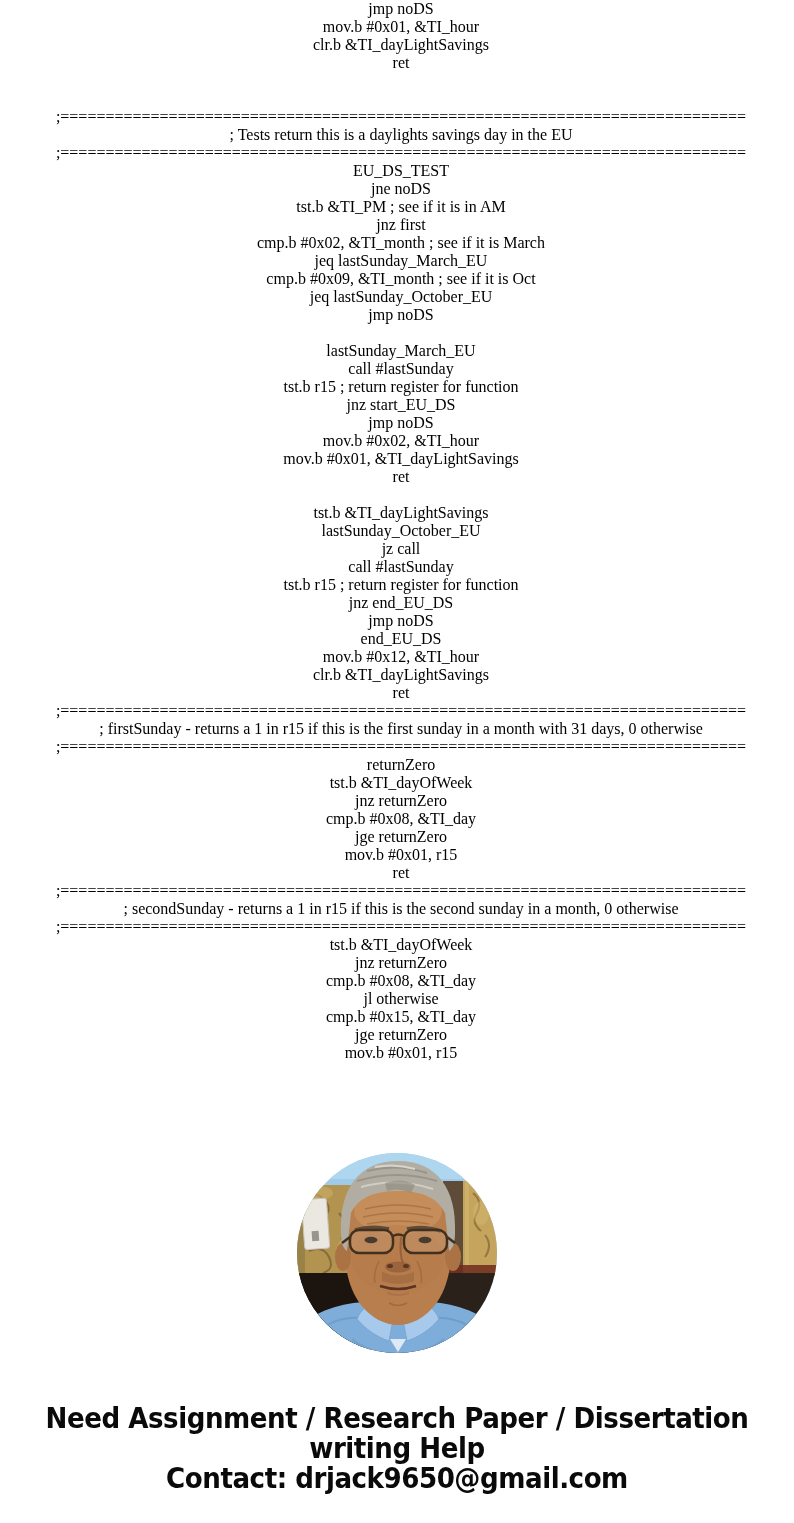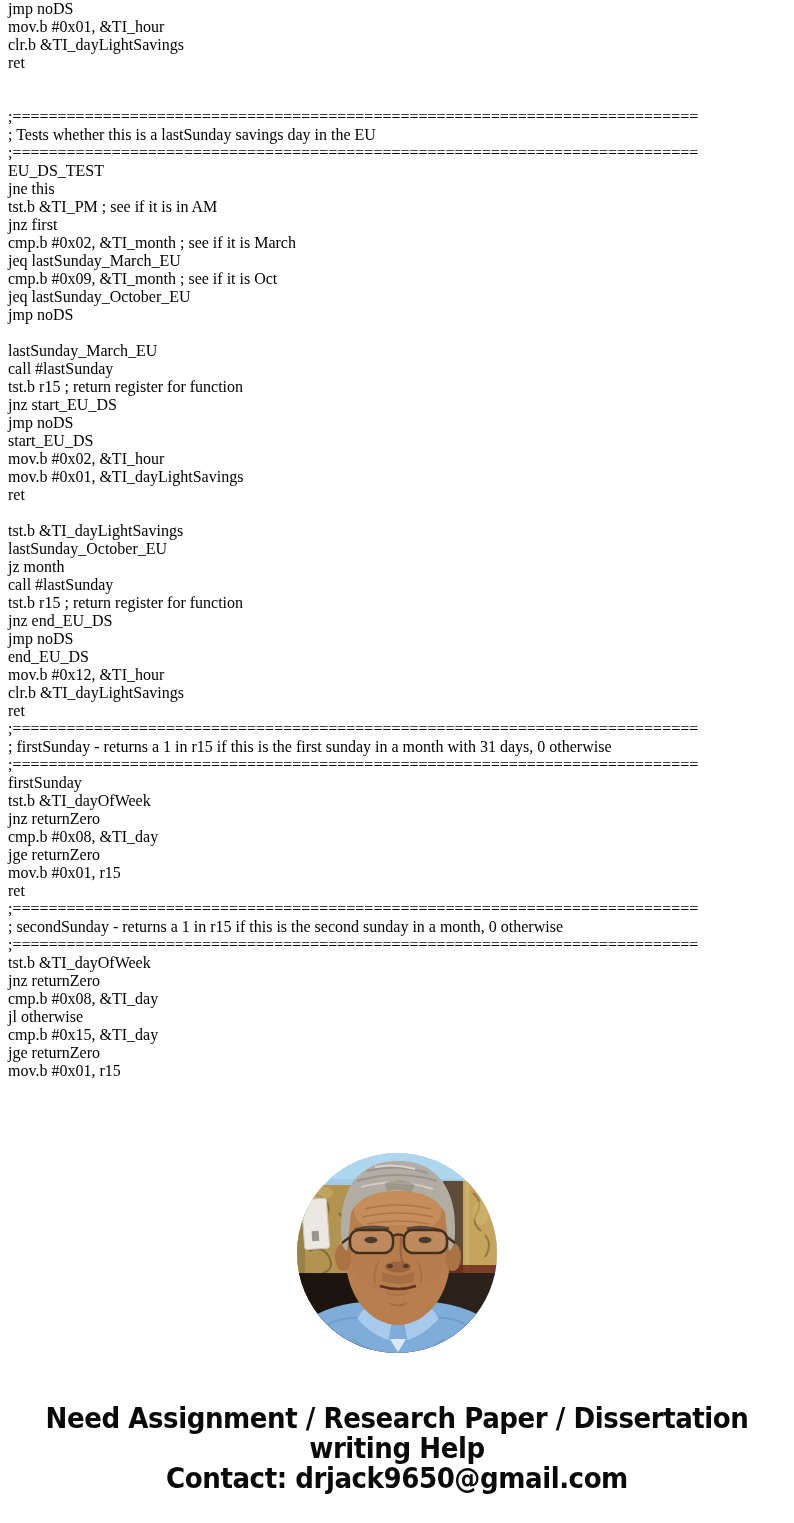--- a/index.html
+++ b/index.html
@@ -13,20 +13,21 @@
   }
   .code-panel {
     box-sizing: border-box;
     padding-left: 8px;
     padding-right: 0;
     height: 1125px;
     overflow: hidden;
     font-family: "Liberation Serif", serif;
     font-size: 16px;
     line-height: 18px;
+    text-align: center;
   }
   .code-line {
     min-height: 18px;
     white-space: pre;
   }
   .avatar-row {
     margin-top: 28px;
     display: flex;
     justify-content: center;
   }
@@ -55,57 +56,56 @@
 <div class="page">
 
   <div class="code-panel">
       <div class="code-line">jmp noDS</div>
       <div class="code-line">mov.b #0x01, &amp;TI_hour</div>
       <div class="code-line">clr.b &amp;TI_dayLightSavings</div>
       <div class="code-line">ret</div>
       <div class="code-line"></div>
       <div class="code-line"></div>
       <div class="code-line">;============================================================================</div>
-      <div class="code-line">; Tests whether this is a lastSunday savings day in the EU</div>
+      <div class="code-line">; Tests return this is a daylights savings day in the EU</div>
       <div class="code-line">;============================================================================</div>
       <div class="code-line">EU_DS_TEST</div>
-      <div class="code-line">jne this</div>
+      <div class="code-line">jne noDS</div>
       <div class="code-line">tst.b &amp;TI_PM ; see if it is in AM</div>
       <div class="code-line">jnz first</div>
       <div class="code-line">cmp.b #0x02, &amp;TI_month ; see if it is March</div>
       <div class="code-line">jeq lastSunday_March_EU</div>
       <div class="code-line">cmp.b #0x09, &amp;TI_month ; see if it is Oct</div>
       <div class="code-line">jeq lastSunday_October_EU</div>
       <div class="code-line">jmp noDS</div>
       <div class="code-line"></div>
       <div class="code-line">lastSunday_March_EU</div>
       <div class="code-line">call #lastSunday</div>
       <div class="code-line">tst.b r15 ; return register for function</div>
       <div class="code-line">jnz start_EU_DS</div>
       <div class="code-line">jmp noDS</div>
-      <div class="code-line">start_EU_DS</div>
       <div class="code-line">mov.b #0x02, &amp;TI_hour</div>
       <div class="code-line">mov.b #0x01, &amp;TI_dayLightSavings</div>
       <div class="code-line">ret</div>
       <div class="code-line"></div>
       <div class="code-line">tst.b &amp;TI_dayLightSavings</div>
       <div class="code-line">lastSunday_October_EU</div>
-      <div class="code-line">jz month</div>
+      <div class="code-line">jz call</div>
       <div class="code-line">call #lastSunday</div>
       <div class="code-line">tst.b r15 ; return register for function</div>
       <div class="code-line">jnz end_EU_DS</div>
       <div class="code-line">jmp noDS</div>
       <div class="code-line">end_EU_DS</div>
       <div class="code-line">mov.b #0x12, &amp;TI_hour</div>
       <div class="code-line">clr.b &amp;TI_dayLightSavings</div>
       <div class="code-line">ret</div>
       <div class="code-line">;============================================================================</div>
       <div class="code-line">; firstSunday - returns a 1 in r15 if this is the first sunday in a month with 31 days, 0 otherwise</div>
       <div class="code-line">;============================================================================</div>
-      <div class="code-line">firstSunday</div>
+      <div class="code-line">returnZero</div>
       <div class="code-line">tst.b &amp;TI_dayOfWeek</div>
       <div class="code-line">jnz returnZero</div>
       <div class="code-line">cmp.b #0x08, &amp;TI_day</div>
       <div class="code-line">jge returnZero</div>
       <div class="code-line">mov.b #0x01, r15</div>
       <div class="code-line">ret</div>
       <div class="code-line">;============================================================================</div>
       <div class="code-line">; secondSunday - returns a 1 in r15 if this is the second sunday in a month, 0 otherwise</div>
       <div class="code-line">;============================================================================</div>
       <div class="code-line">tst.b &amp;TI_dayOfWeek</div>

